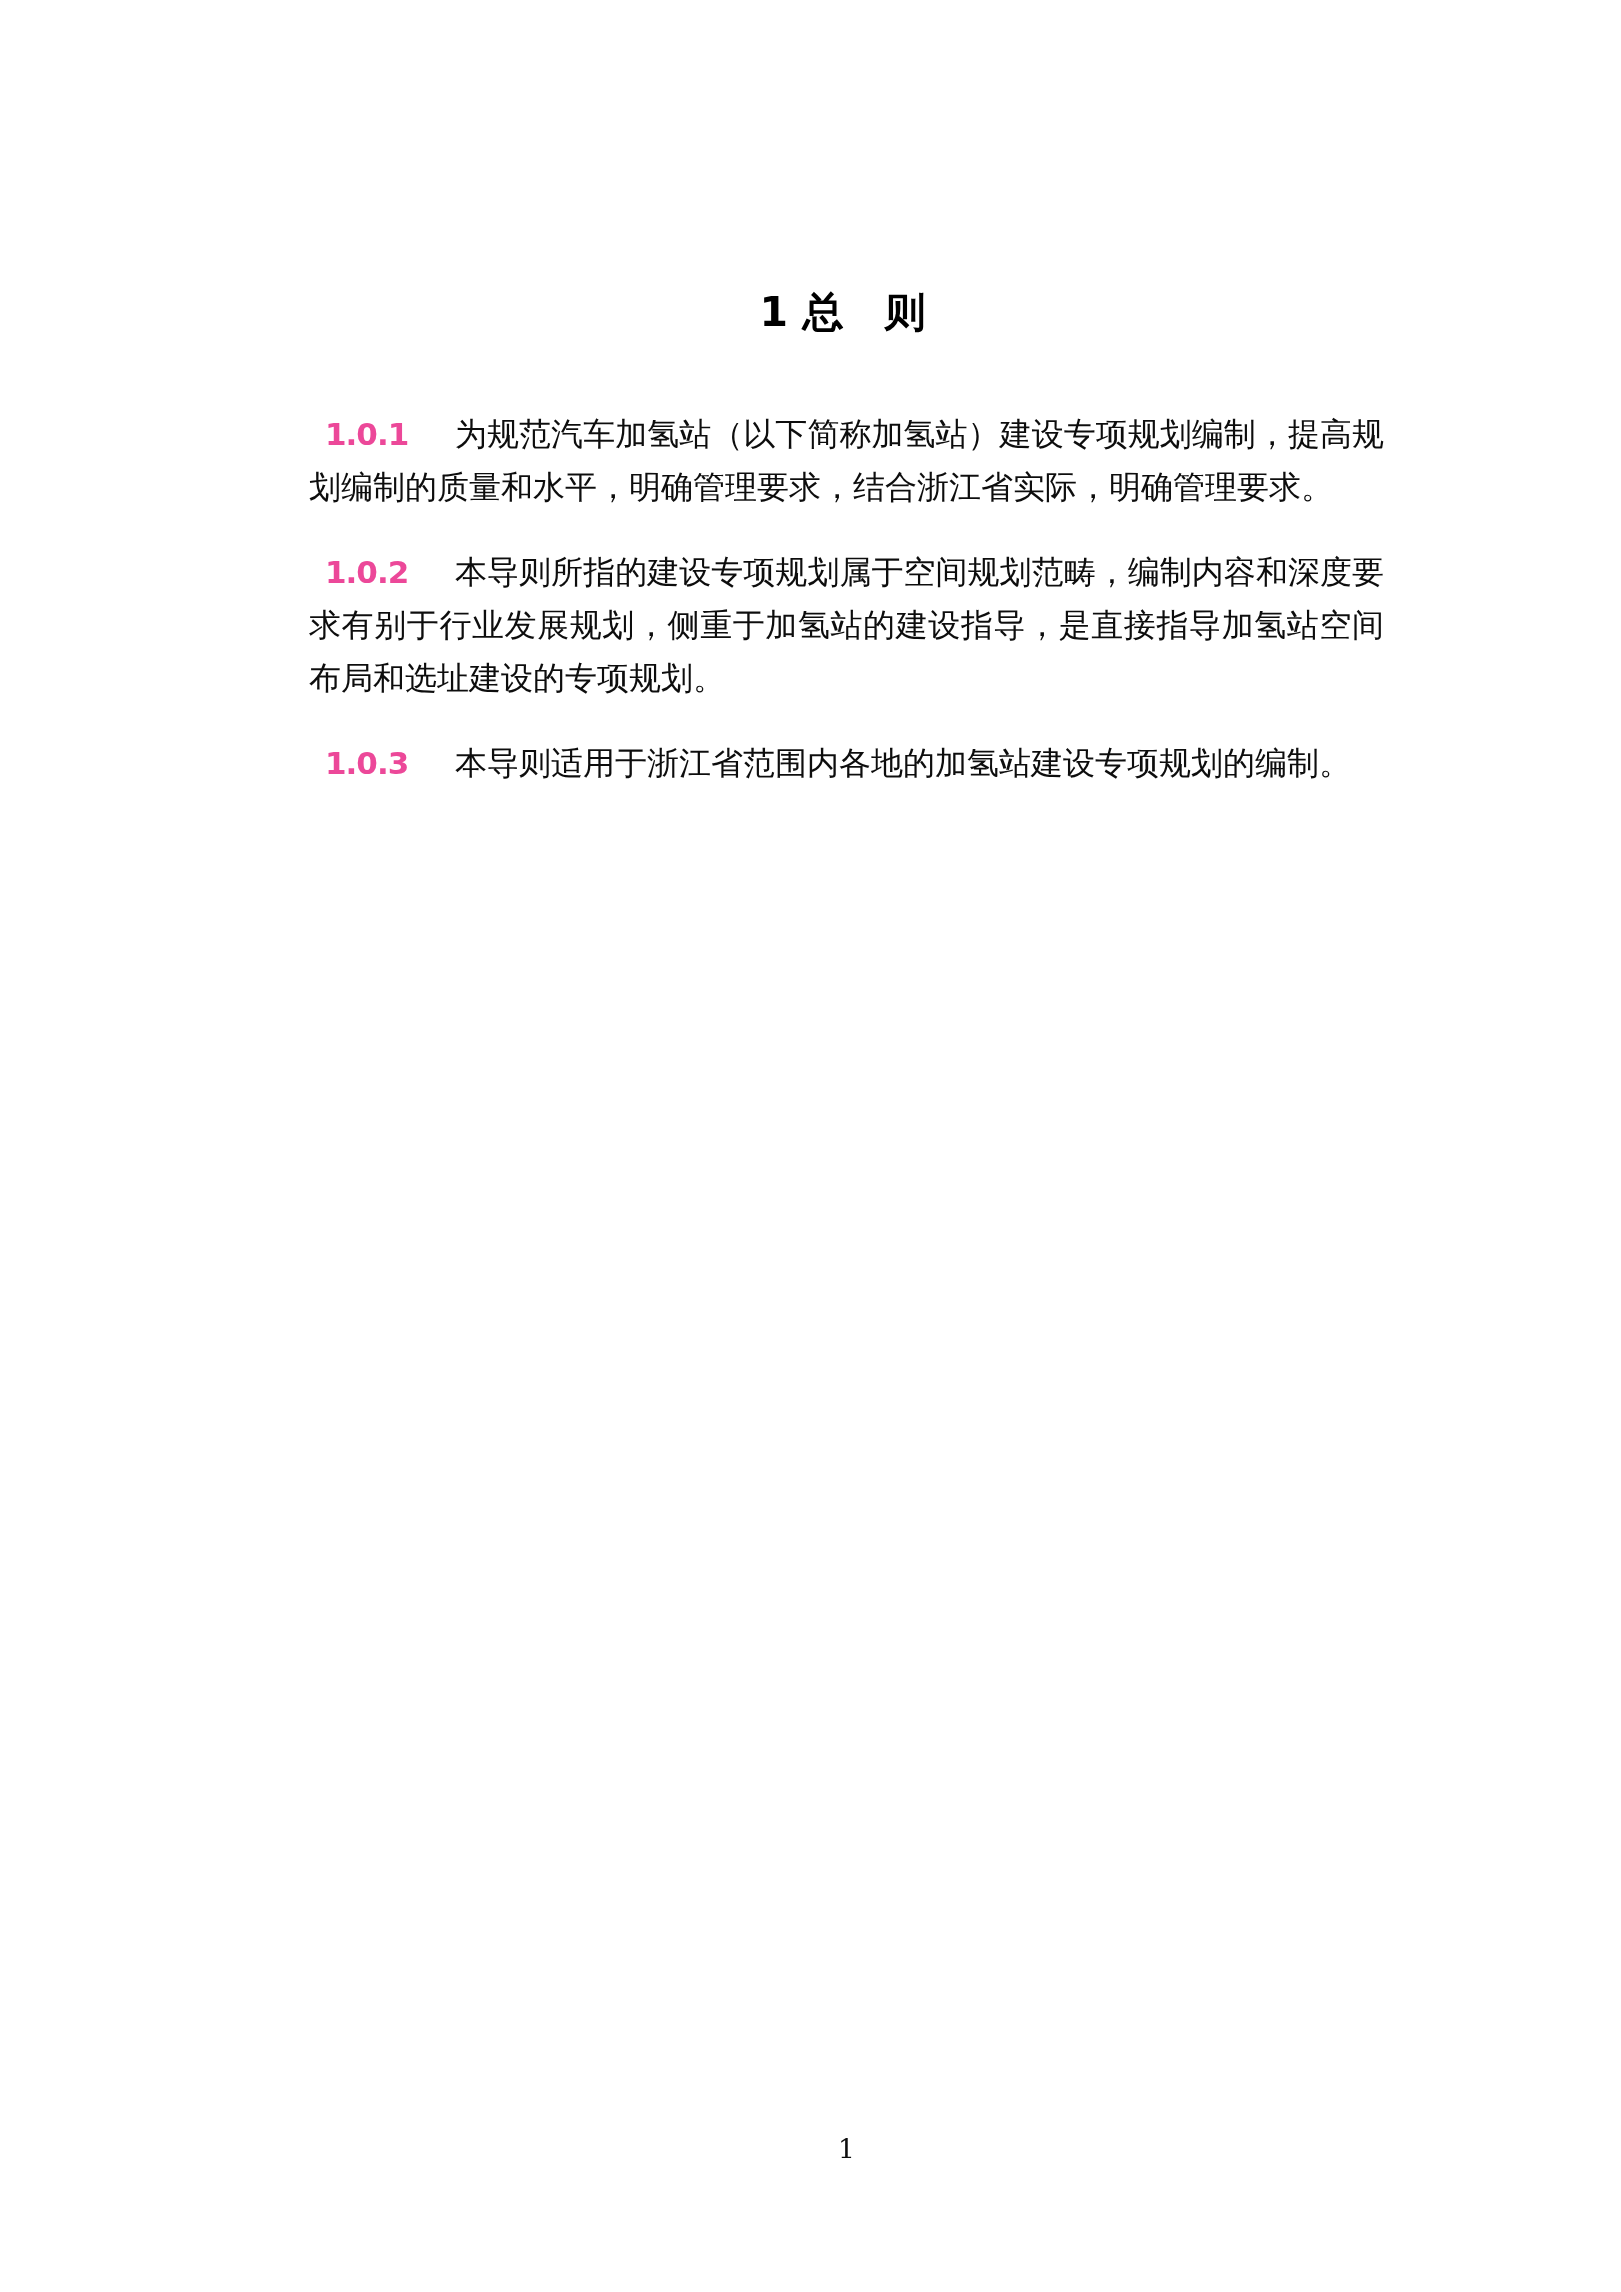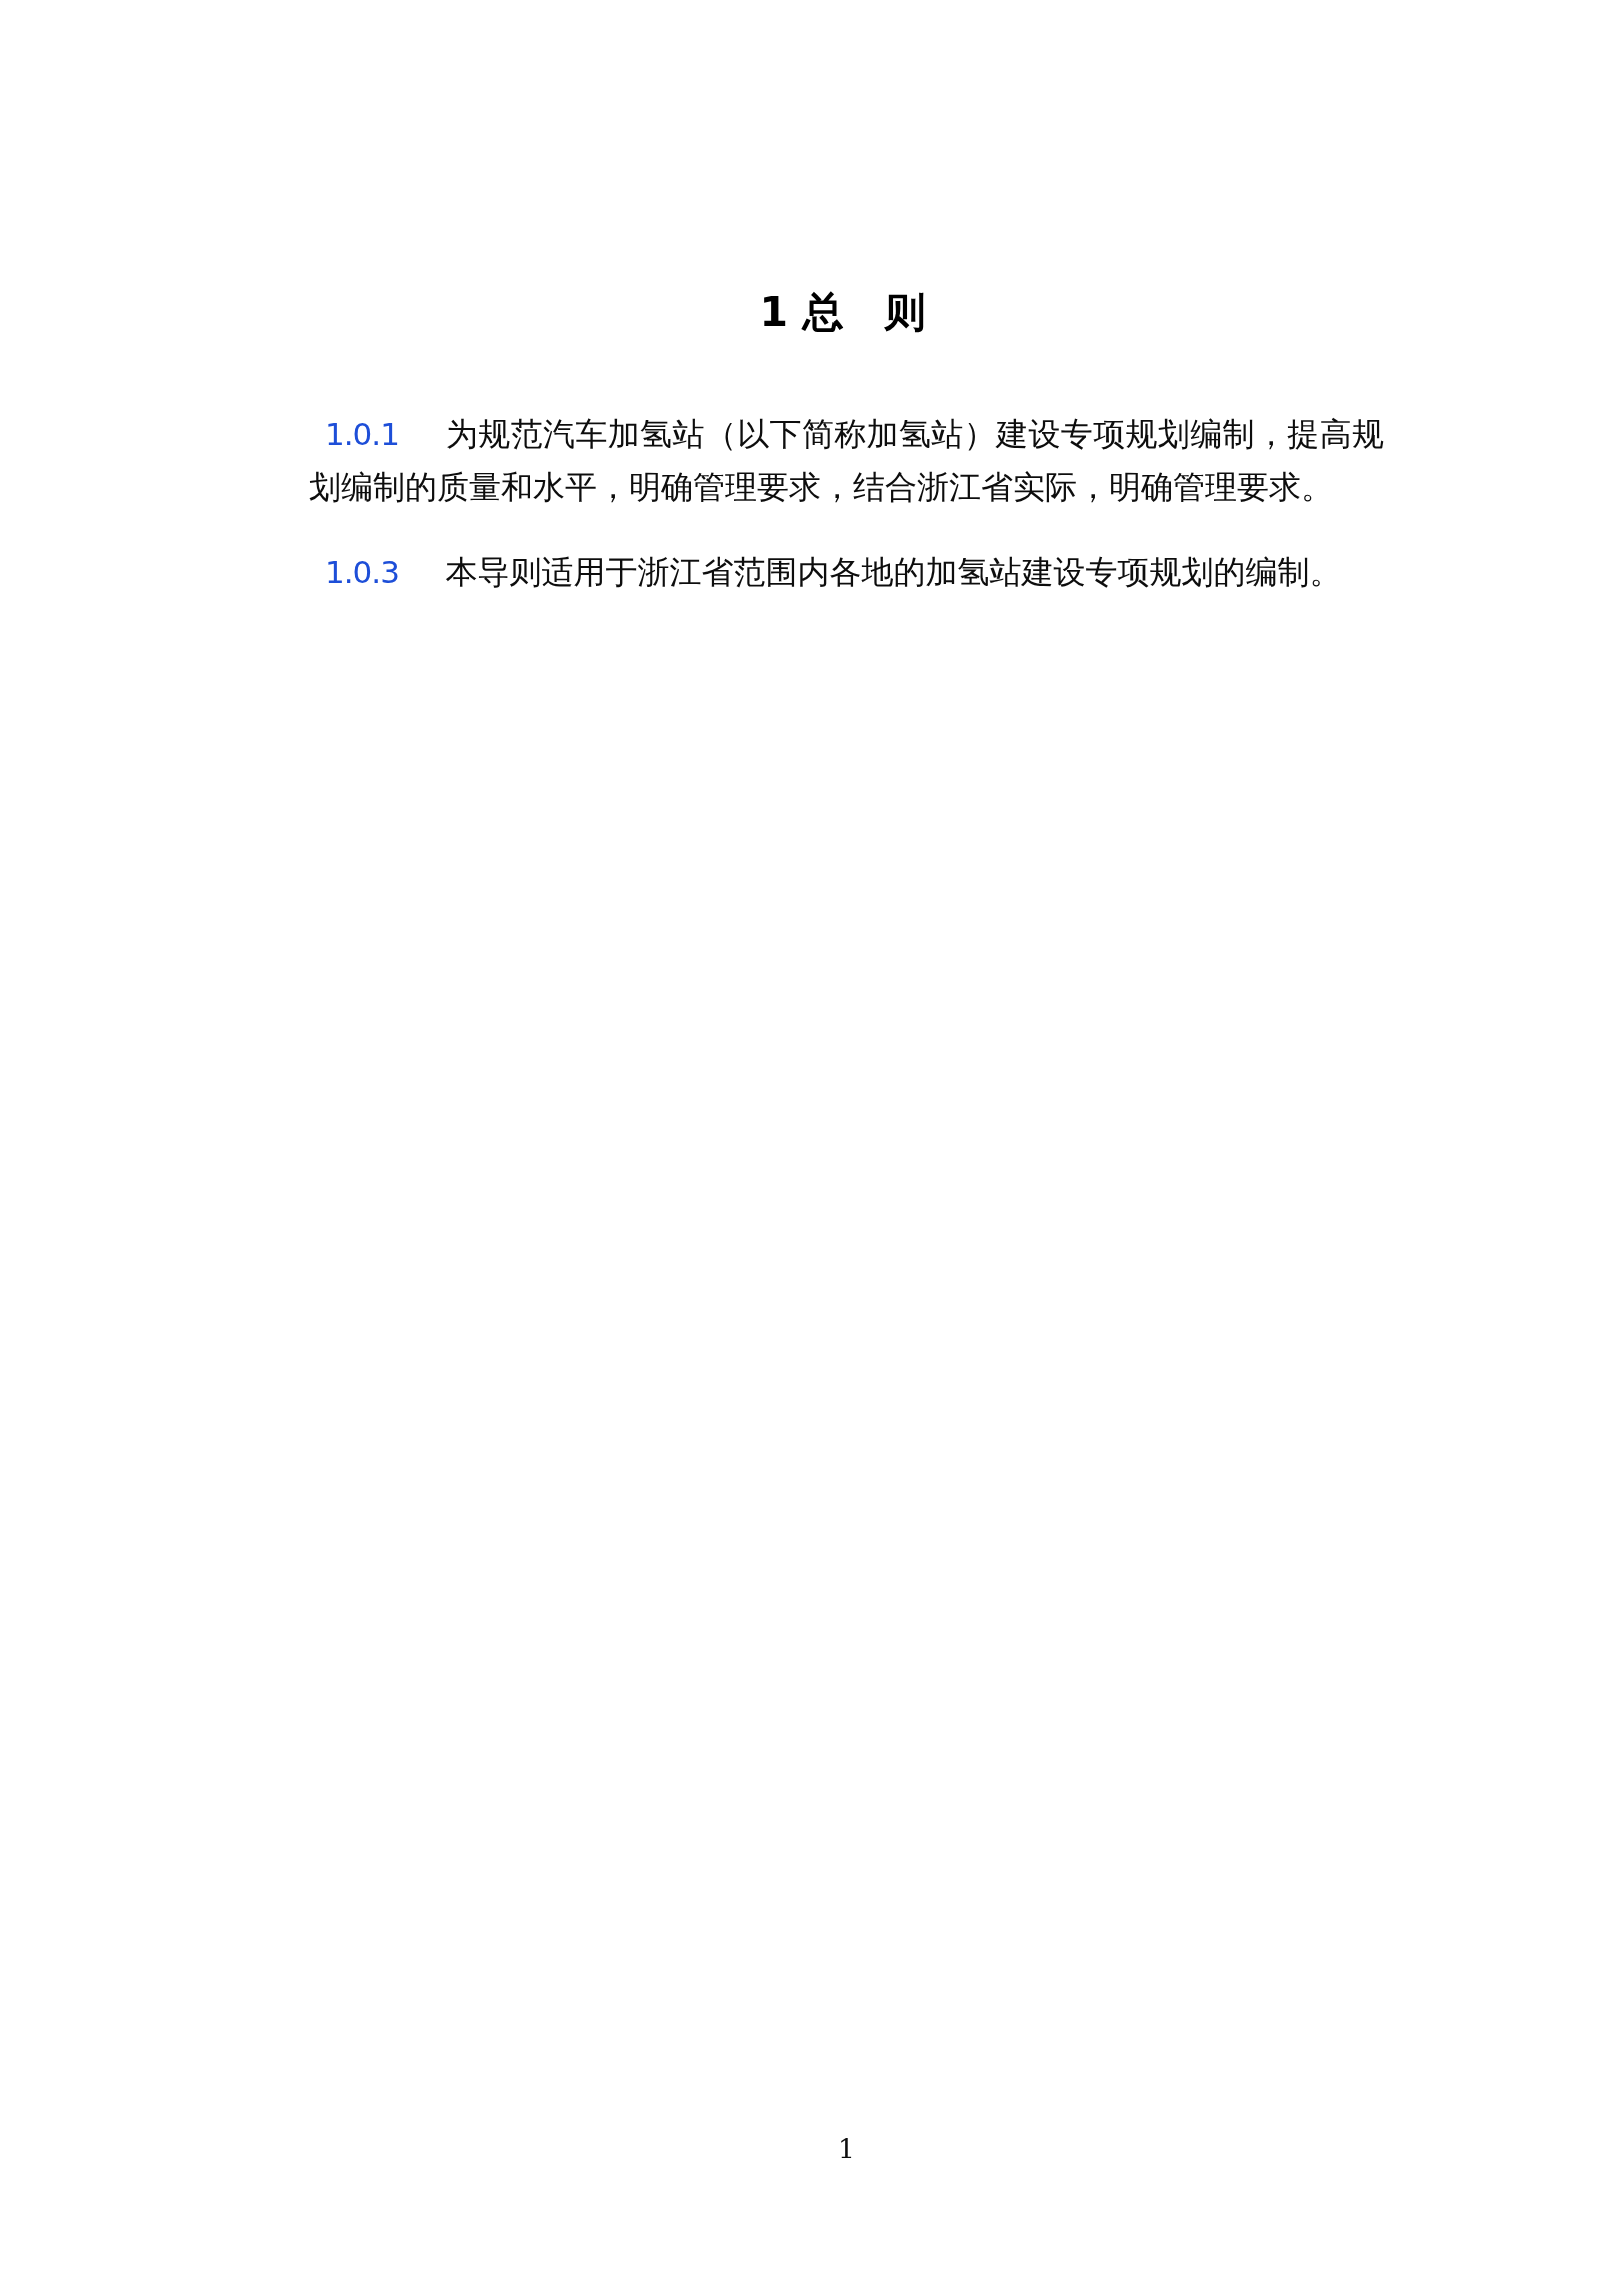--- a/index.html
+++ b/index.html
@@ -43,23 +43,23 @@
     text-justify: inter-ideograph;
     color: #0d0d0d;
   }
 
   .para {
     margin: 0;
   }
 
   .para-label {
     font-family: "DejaVu Sans", "Liberation Sans", sans-serif;
-    font-weight: 400;
+    font-weight: 700;
     font-size: 31px;
-    color: #1d4ed8;
+    color: #ec4899;
     margin-right: 14.7px;
     letter-spacing: -1px;
   }
 
   .para.tight .para-label {
     margin-right: 6.9px;
   }
 
   .page-number {
     position: absolute;
@@ -76,20 +76,21 @@
 <body>
 
 <div class="page">
 
   <h1 class="doc-title">1 总　则</h1>
 
   <div class="body-text">
 
     <p class="para"><span class="para-label">1.0.1</span><span>为规范汽车加氢站（以下简称加氢站）建设专项规划编制，提高规划编制的质量和水平，明确管理要求，结合浙江省实际，明确管理要求。</span></p>
 
+    <p class="para"><span class="para-label">1.0.2</span><span>本导则所指的建设专项规划属于空间规划范畴，编制内容和深度要求有别于行业发展规划，侧重于加氢站的建设指导，是直接指导加氢站空间布局和选址建设的专项规划。</span></p>
 
     <p class="para"><span class="para-label">1.0.3</span><span>本导则适用于浙江省范围内各地的加氢站建设专项规划的编制。</span></p>
 
 
   </div>
 
   <div class="page-number">1</div>
 
 </div>
 

